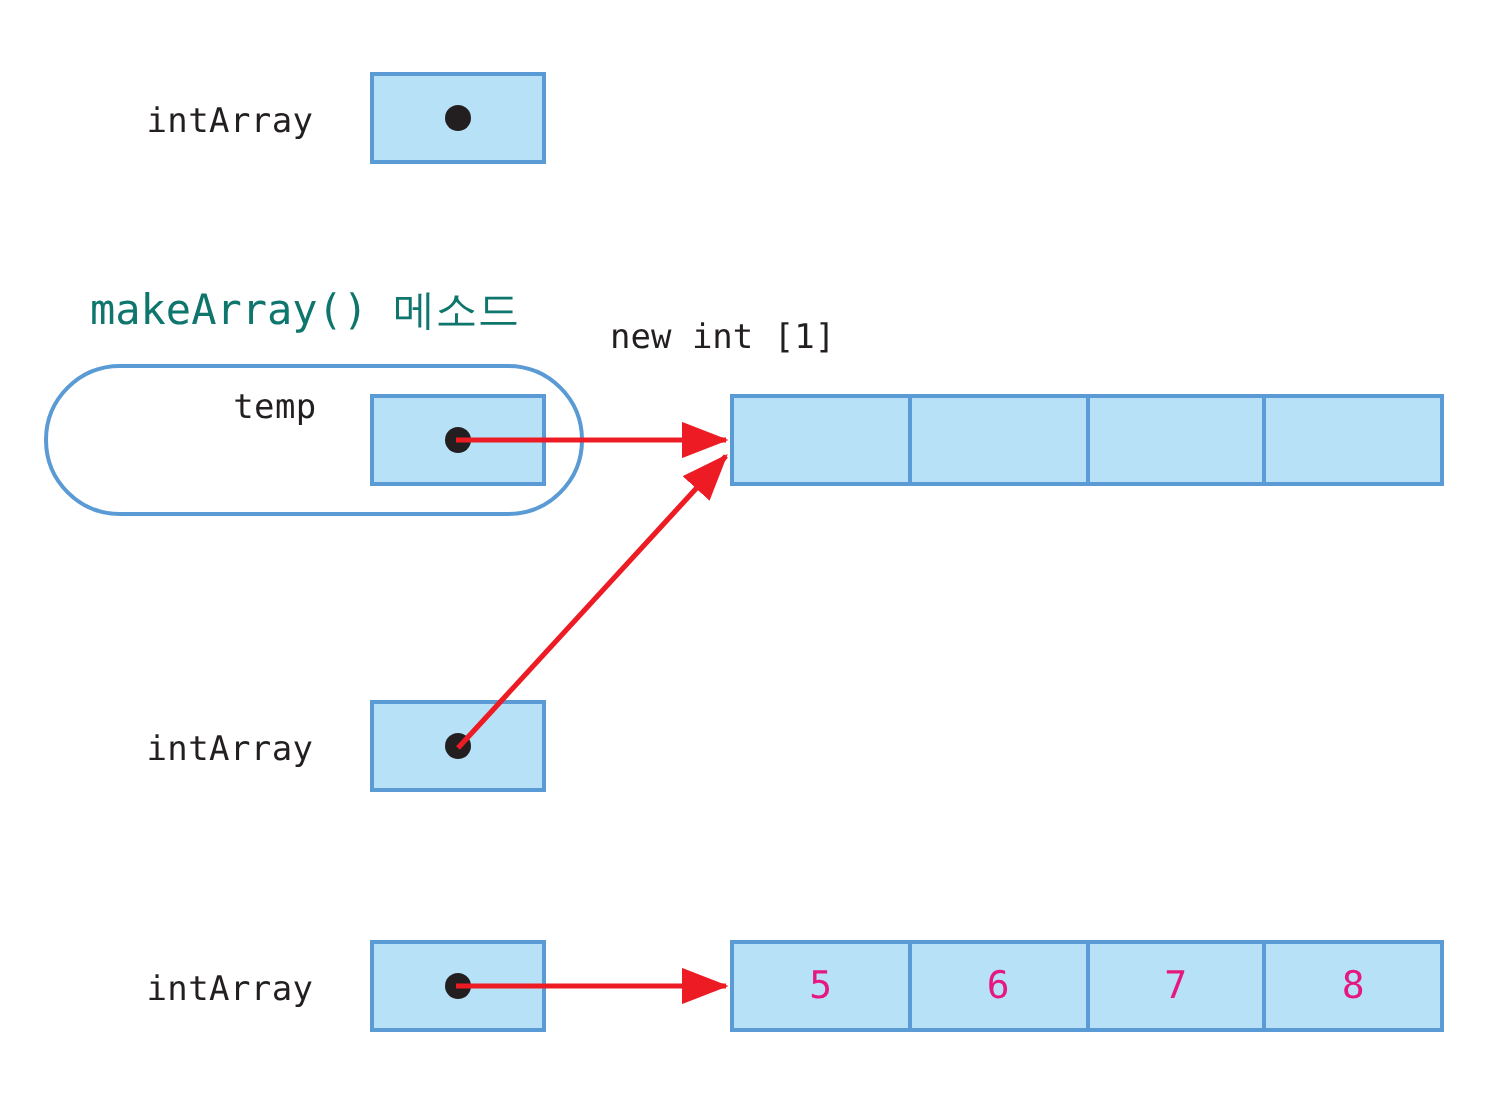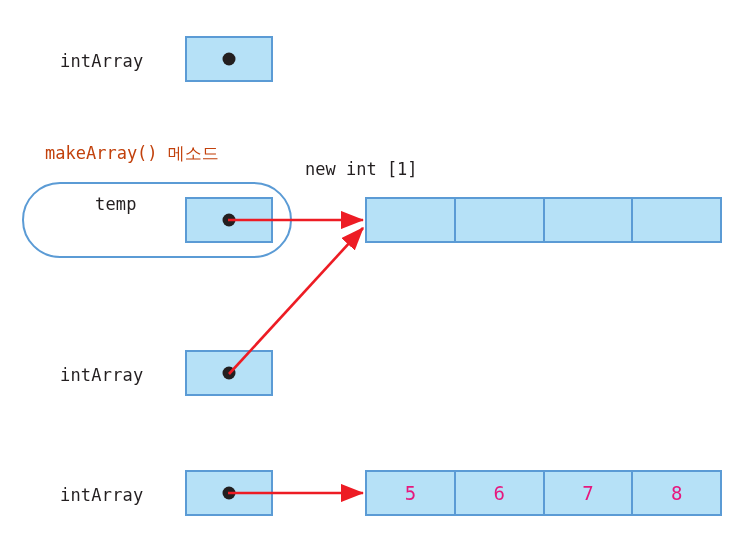--- a/index.html
+++ b/index.html
@@ -24,21 +24,21 @@
   }
 
   
   .var-label {
     position: absolute;
     font-family: "DejaVu Sans Mono", "Liberation Mono", monospace;
     font-size: 17px;
     color: #231f20;
     letter-spacing: 0.2px;
     white-space: nowrap;
-    text-align: left;
+    text-align: center;
     line-height: 1;
   }
 
   
   .ref-box {
     position: absolute;
     background: #b6e1f7;
     border: 2px solid #5b9bd5;
     box-sizing: border-box;
   }
@@ -57,22 +57,22 @@
   .method-frame {
     position: absolute;
     background: #ffffff;
     border: 2px solid #5b9bd5;
     border-radius: 38px;
     box-sizing: border-box;
   }
   .method-title {
     position: absolute;
     font-family: "DejaVu Sans Mono", "Liberation Mono", monospace;
-    font-size: 17px;
-    color: #c2410c;
+    font-size: 21px;
+    color: #0f766e;
     white-space: nowrap;
     line-height: 1;
   }
 
   
   .array-label {
     position: absolute;
     font-family: "DejaVu Sans Mono", "Liberation Mono", monospace;
     font-size: 17px;
     color: #231f20;

